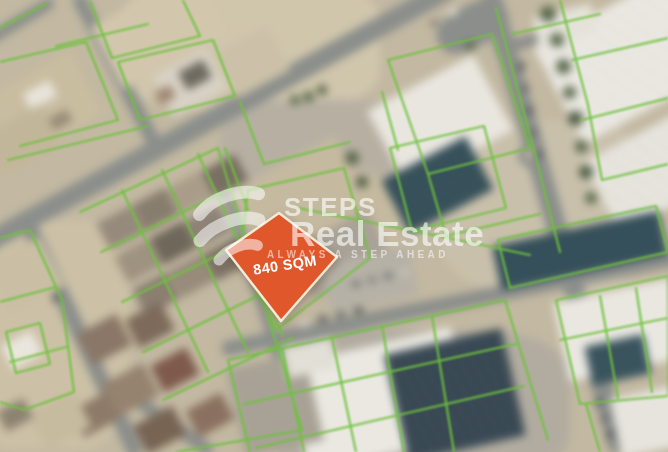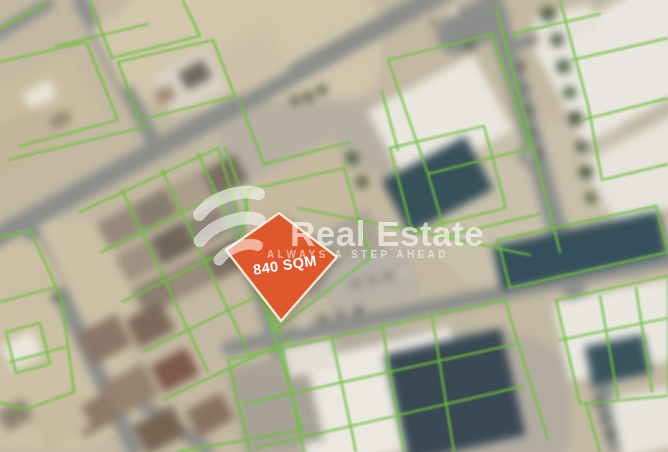--- a/index.html
+++ b/index.html
@@ -207,17 +207,18 @@
     <polygon points="279,213 337,257 281,321 226,250" fill="#E1572C"></polygon>
   </svg>
   <div class="plot-label">840 SQM</div>
 
   <div class="wm">
     <svg class="wm-logo" viewBox="0 0 100 90">
       <path d="M14,22 C30,8 62,6 78,16" stroke-width="13"></path>
       <path d="M8,48 C26,34 58,32 72,42" stroke-width="13"></path>
       <path d="M22,72 C34,62 54,60 64,67" stroke-width="11"></path>
     </svg>
+    <div class="wm-l1">STEPS</div>
     <div class="wm-l2">Real Estate</div>
     <div class="wm-l3">ALWAYS A STEP AHEAD</div>
   </div>
 
 </div>
 
 </body></html>

